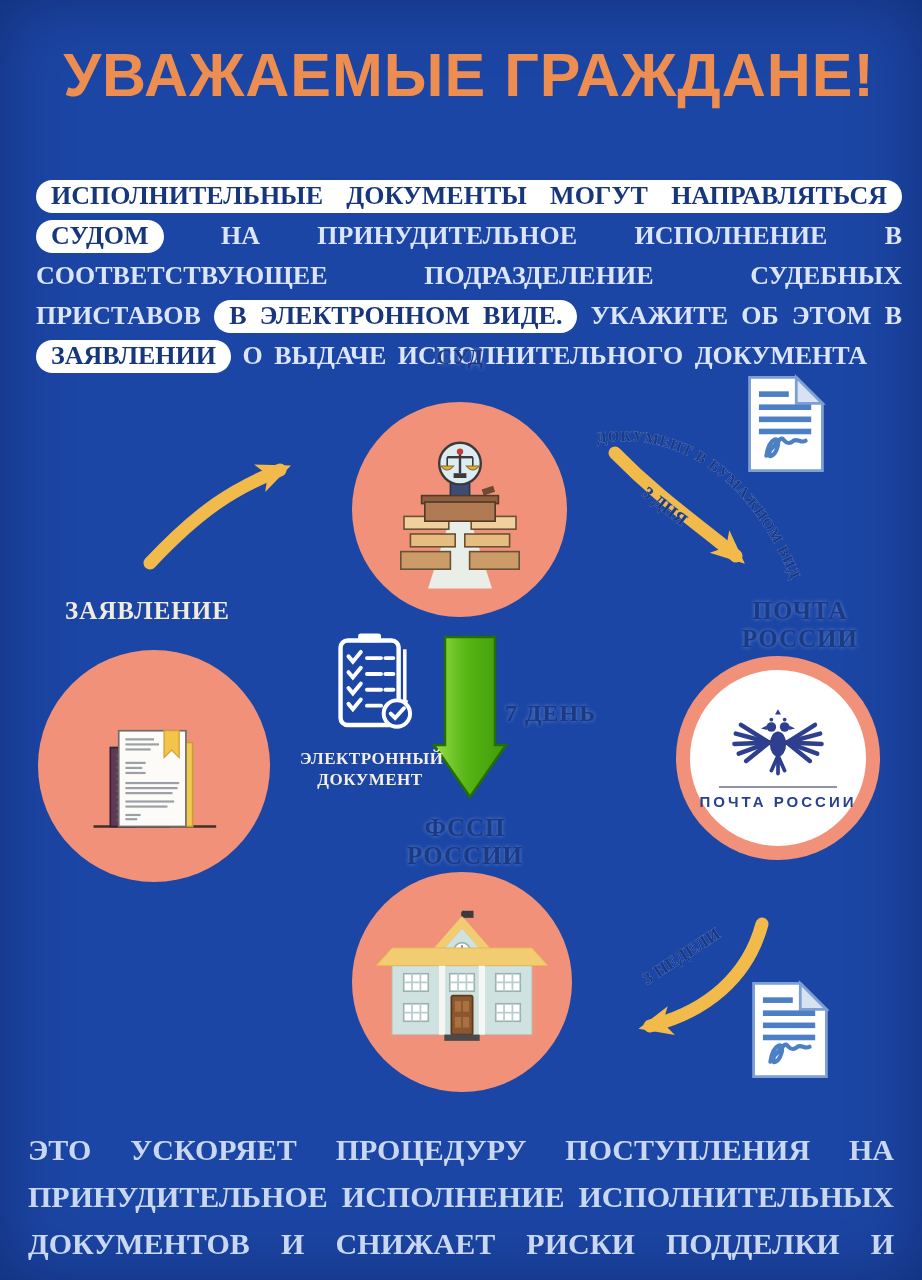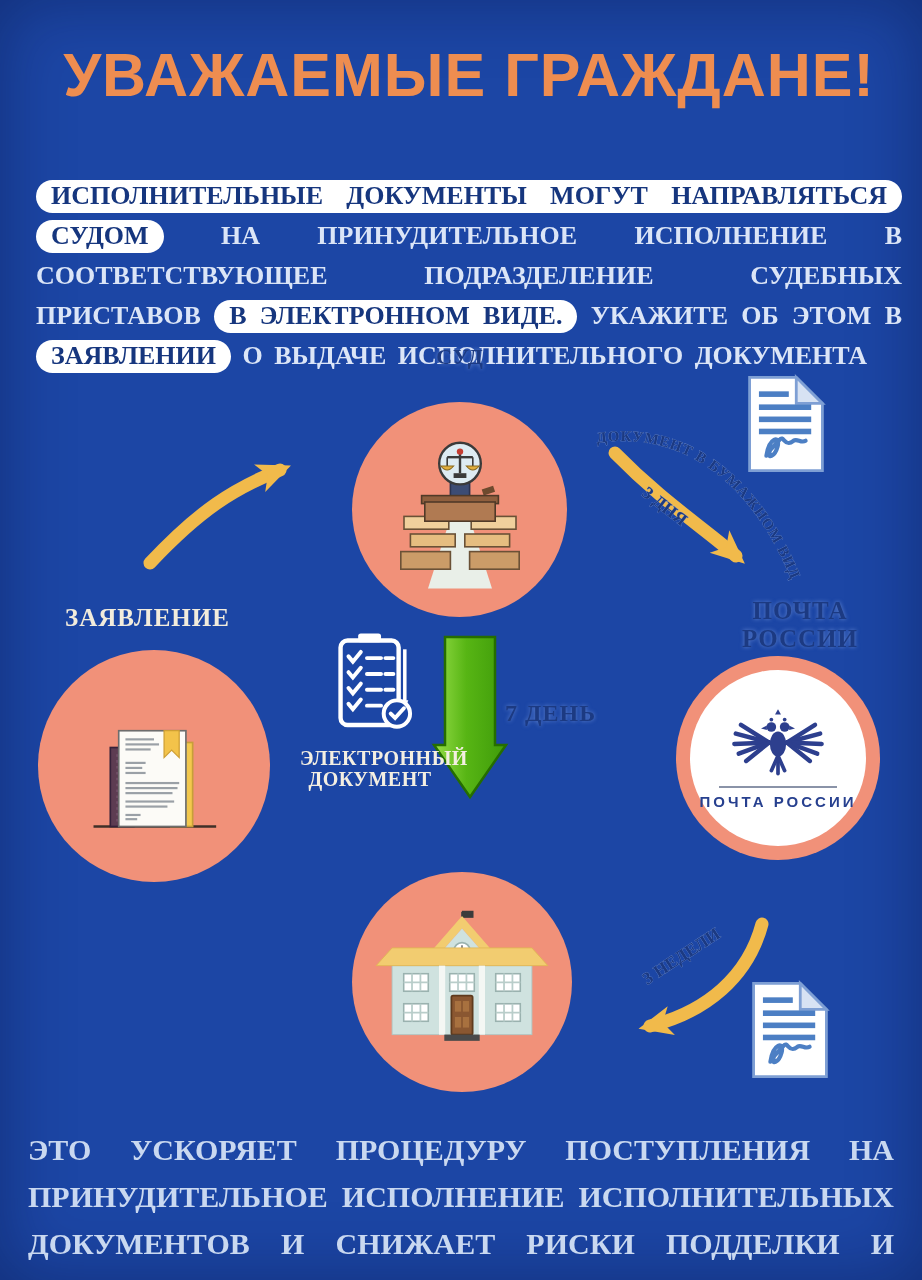--- a/index.html
+++ b/index.html
@@ -28,21 +28,21 @@
   .post-inner{position:absolute;left:690px;top:670px;width:176px;height:176px;border-radius:50%;
               background:#ffffff;display:flex;flex-direction:column;align-items:center;
               justify-content:center;gap:5px;}
   .post-line{width:118px;height:2px;background:#8a93a8;}
   .post-logo-text{font-family:"Liberation Sans",sans-serif;font-weight:bold;font-size:15px;
                   letter-spacing:3px;color:#27408f;}
   .c-fssp{left:352px;top:872px;width:220px;height:220px;}
   .overlay{position:absolute;left:0;top:0;pointer-events:none;}
   .icon-abs{position:absolute;}
   .edoc-label{position:absolute;left:300px;top:748px;width:140px;text-align:center;
-              font-weight:bold;font-size:20px;line-height:21px;color:#f4efe2;letter-spacing:.5px;}
+              font-weight:bold;font-size:17px;line-height:21px;color:#f4efe2;letter-spacing:.5px;}
   .one-day{position:absolute;left:505px;top:700px;width:120px;font-weight:bold;font-size:24px;
            color:#1c3a82;letter-spacing:1px;text-shadow:0 0 4px rgba(170,200,255,.5);}
   .curve-label{font-family:"Liberation Serif",serif;font-weight:bold;fill:#1c3a82;
                stroke:#6f8fd0;stroke-width:.5px;paint-order:stroke;}
 </style>
 </head>
 <body>
 
 <div class="poster">
 
@@ -91,22 +91,23 @@
 
     <polygon points="445,637 495,637 495,745 506,745 470,797 434,745 445,745" fill="url(#gradGreen)" stroke="#256e00" stroke-width="2.5"></polygon>
     <text class="curve-label" font-size="15" letter-spacing="0.8">
       <textPath href="#paperTextArc" xlink:href="#paperTextArc">ДОКУМЕНТ В БУМАЖНОМ ВИДЕ</textPath>
     </text>
     <text class="curve-label" font-size="17.5" text-anchor="middle" x="665" y="512" transform="rotate(38 665 506)">3 ДНЯ</text>
     <text class="curve-label" font-size="17.5" text-anchor="middle" x="681" y="962" transform="rotate(-33 681 956)">3 НЕДЕЛИ</text>
   </svg>
 
   <div class="node-label" style="left:400px;top:344px;width:120px;">СУД</div>
-  <div class="node-label light" style="left:65px;top:597px;width:155px;font-size:25px;margin-top:7px;">ЗАЯВЛЕНИЕ</div>
+  <div class="node-label light" style="left:65px;top:597px;width:155px;font-size:25px;">ЗАЯВЛЕНИЕ</div>
   <div class="node-label" style="left:700px;top:597px;width:200px;font-size:25px;">ПОЧТА РОССИИ</div>
+  <div class="node-label" style="left:370px;top:814px;width:190px;font-size:25px;">ФССП РОССИИ</div>
 
   <div class="circle c-sud">
     <svg viewBox="0 0 200 200" width="160" height="160">
       <polygon points="88,110 112,110 140,198 60,198" fill="#e9efe8"></polygon>
       <rect x="30" y="108" width="56" height="16" fill="#f0d09c" stroke="#6a5136" stroke-width="2"></rect>
       <rect x="38" y="130" width="56" height="16" fill="#e6bd80" stroke="#6a5136" stroke-width="2"></rect>
       <rect x="26" y="152" width="62" height="22" fill="#cb9c68" stroke="#6a5136" stroke-width="2"></rect>
       <rect x="114" y="108" width="56" height="16" fill="#f0d09c" stroke="#6a5136" stroke-width="2"></rect>
       <rect x="106" y="130" width="56" height="16" fill="#e6bd80" stroke="#6a5136" stroke-width="2"></rect>
       <rect x="112" y="152" width="62" height="22" fill="#cb9c68" stroke="#6a5136" stroke-width="2"></rect>

